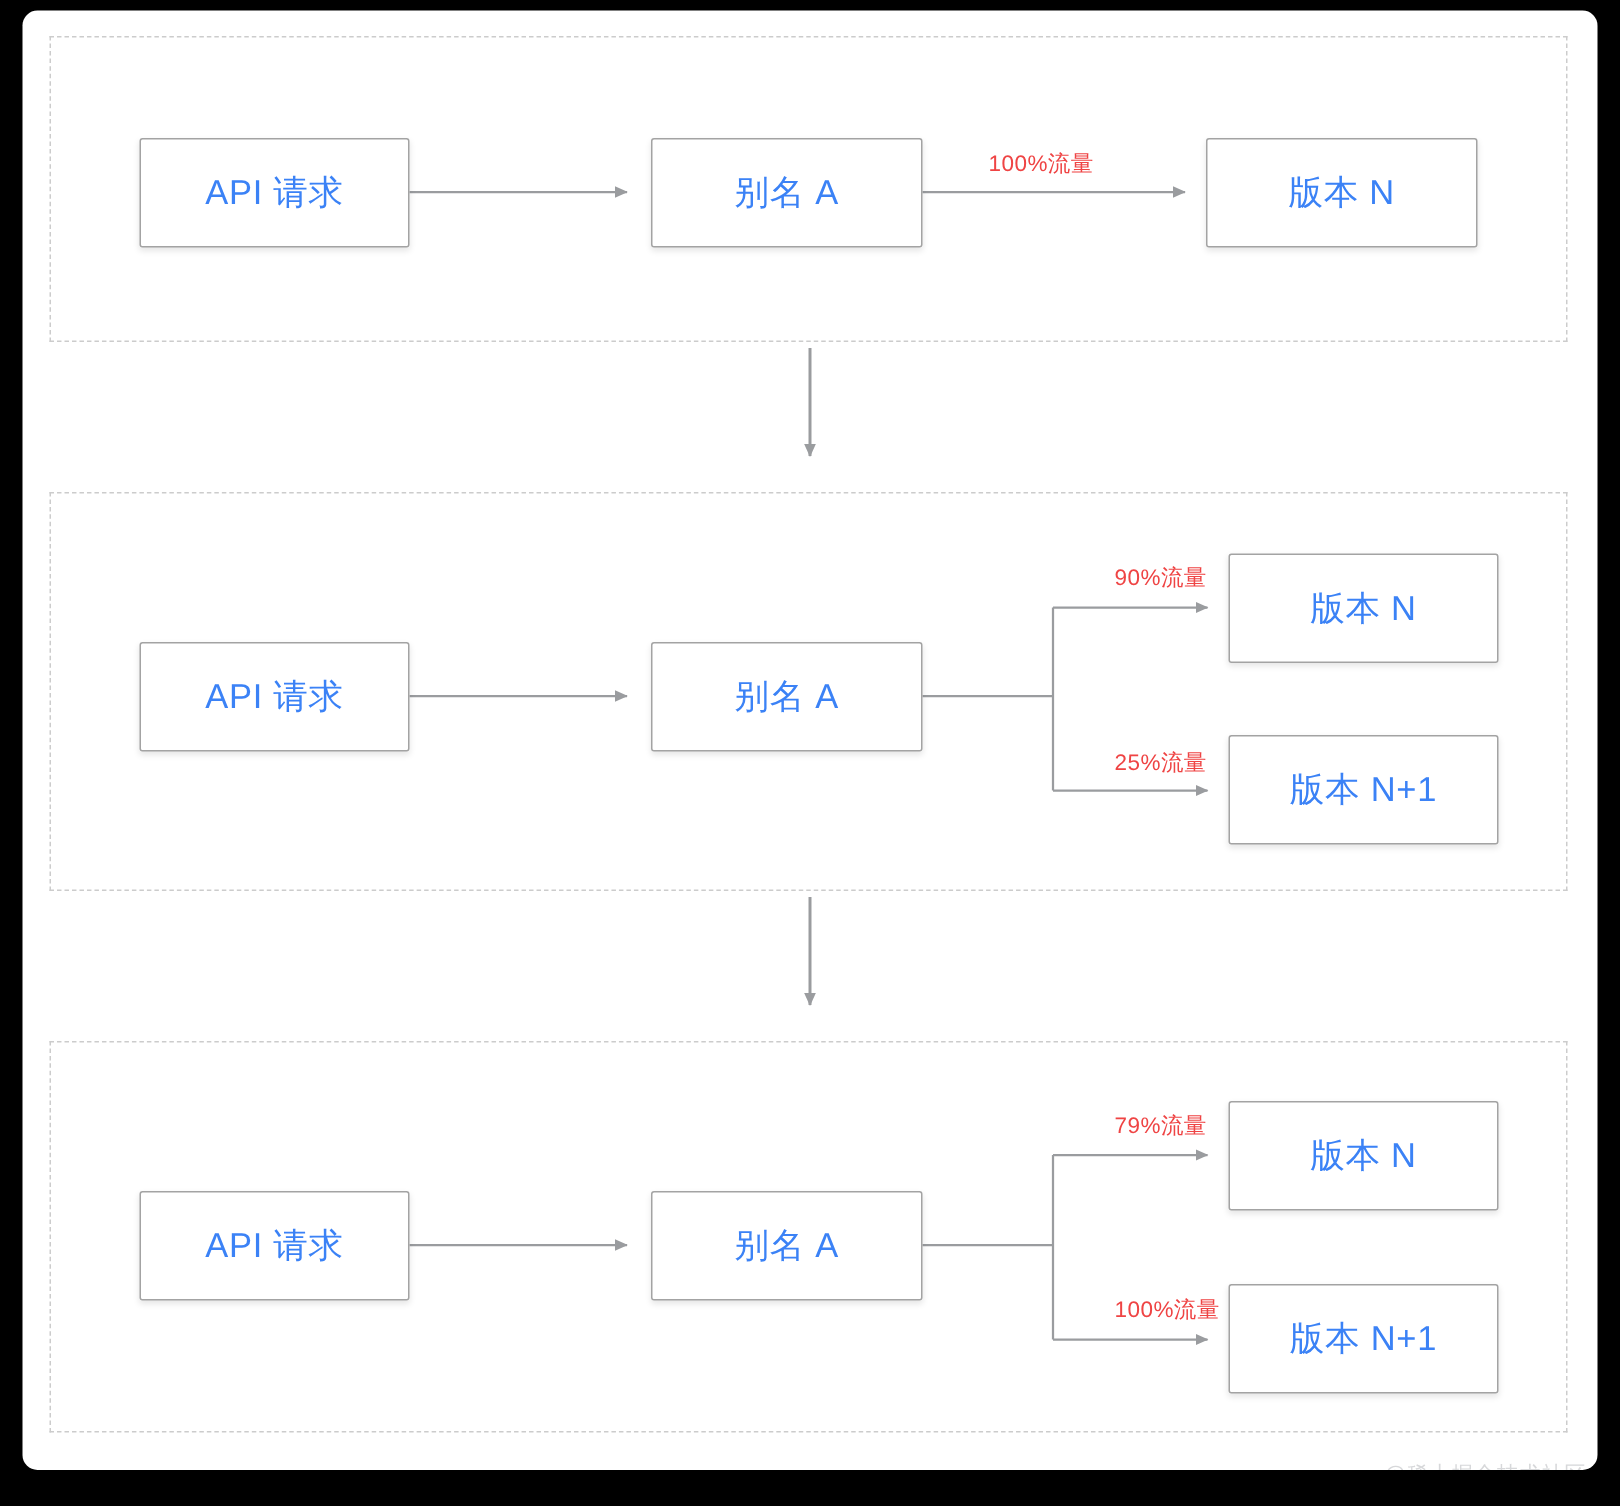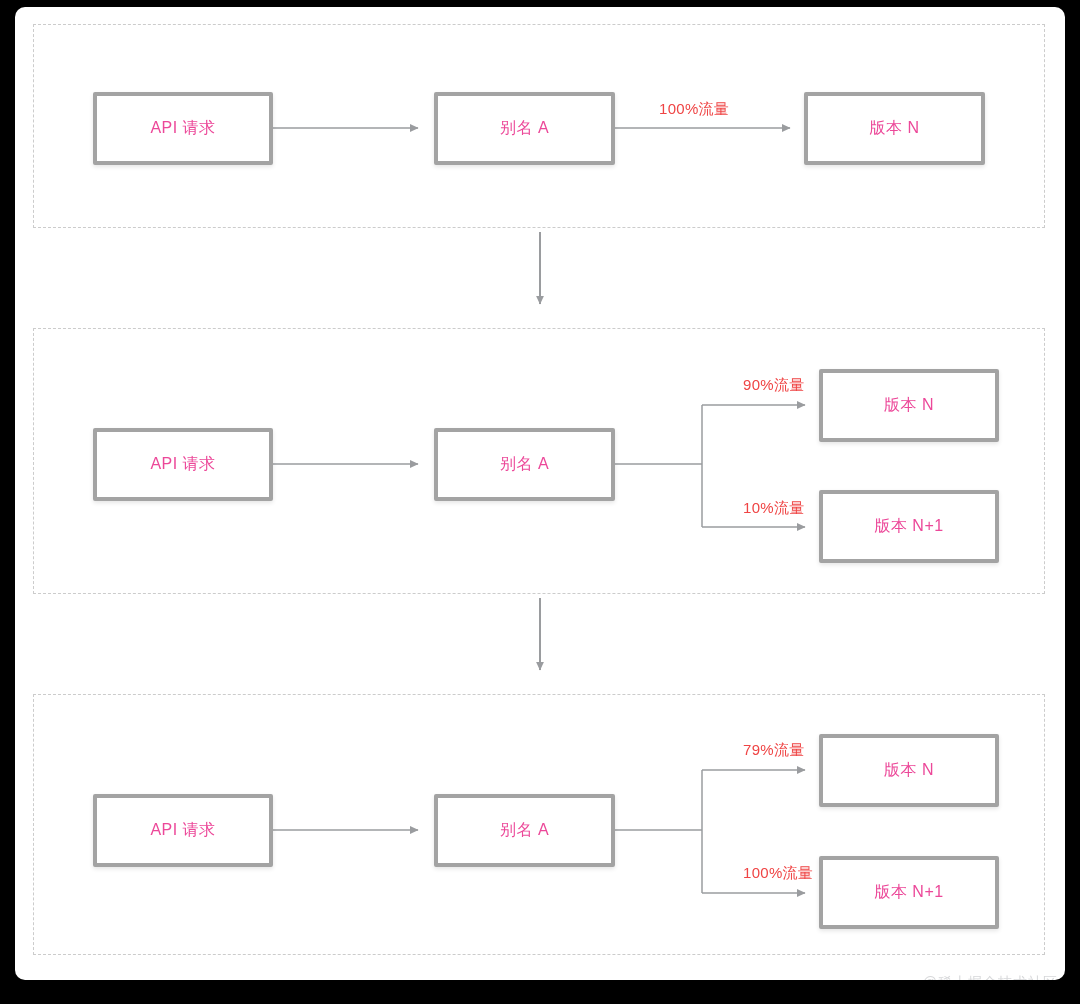--- a/index.html
+++ b/index.html
@@ -48,28 +48,28 @@
   .panel {
     position: absolute;
     border: 1px dashed #cccccc;
     background: transparent;
   }
 
   
   .node {
     position: absolute;
     background: #ffffff;
-    border: 4px solid #a3a3a3;
+    border: 1px solid #a3a3a3;
     border-radius: 2px;
     box-shadow: 0 2px 4px rgba(0,0,0,0.10);
     display: flex;
     align-items: center;
     justify-content: center;
-    color: #ec4899;
-    font-size: 16px;
+    color: #3b82f6;
+    font-size: 23px;
     letter-spacing: 0.5px;
     white-space: nowrap;
   }
 
   
   #wires {
     position: absolute;
     left: 0; top: 0;
     width: 1080px;
     height: 1004px;
@@ -147,21 +147,21 @@
       <div class="node" style="left:804px; top:92px; width:181px; height:73px;">版本 N</div>
 
       <div class="edge-label" style="left:627px; top:100px;">100%流量</div>
 
       <div class="node" style="left:93px; top:428px; width:180px; height:73px;">API 请求</div>
       <div class="node" style="left:434px; top:428px; width:181px; height:73px;">别名 A</div>
       <div class="node" style="left:819px; top:369px; width:180px; height:73px;">版本 N</div>
       <div class="node" style="left:819px; top:490px; width:180px; height:73px;">版本 N+1</div>
 
       <div class="edge-label" style="left:711px; top:376px;">90%流量</div>
-      <div class="edge-label" style="left:711px; top:499px;">10%流量</div>
+      <div class="edge-label" style="left:711px; top:499px;">25%流量</div>
 
       <div class="node" style="left:93px; top:794px; width:180px; height:73px;">API 请求</div>
       <div class="node" style="left:434px; top:794px; width:181px; height:73px;">别名 A</div>
       <div class="node" style="left:819px; top:734px; width:180px; height:73px;">版本 N</div>
       <div class="node" style="left:819px; top:856px; width:180px; height:73px;">版本 N+1</div>
 
       <div class="edge-label" style="left:711px; top:741px;">79%流量</div>
       <div class="edge-label" style="left:711px; top:864px;">100%流量</div>
 
       <div id="watermark">@稀土掘金技术社区</div>

